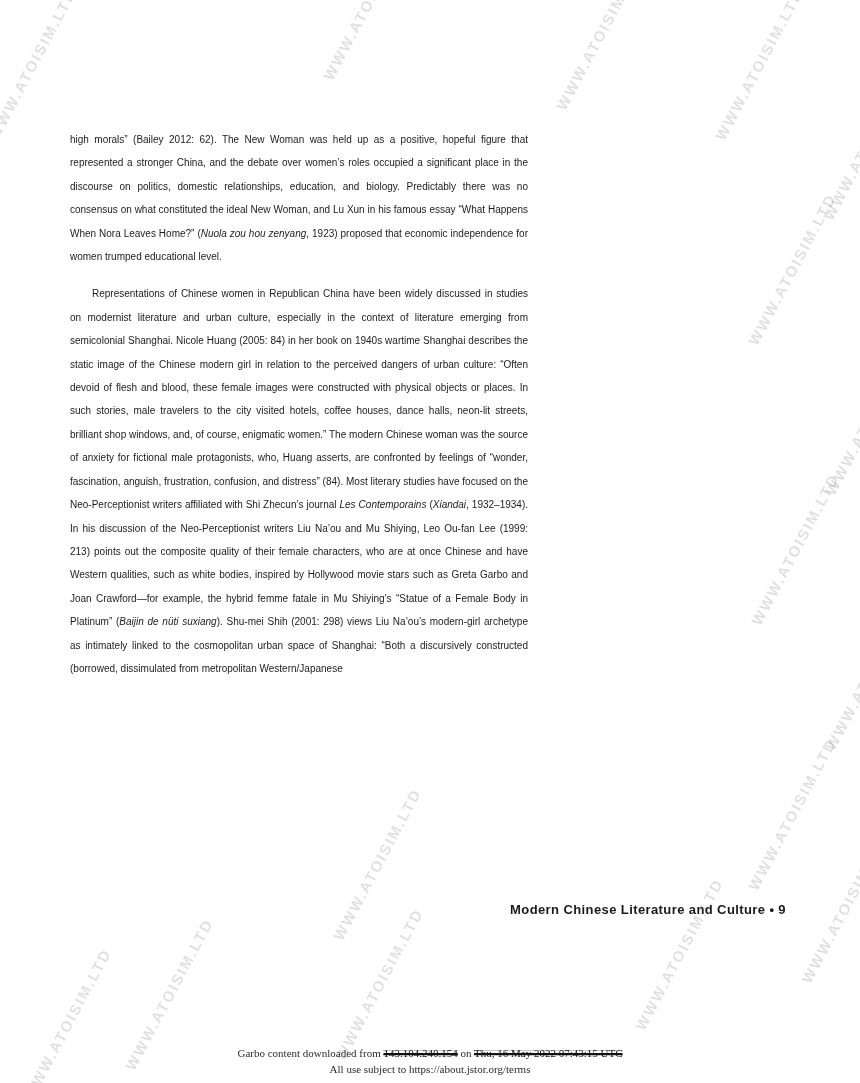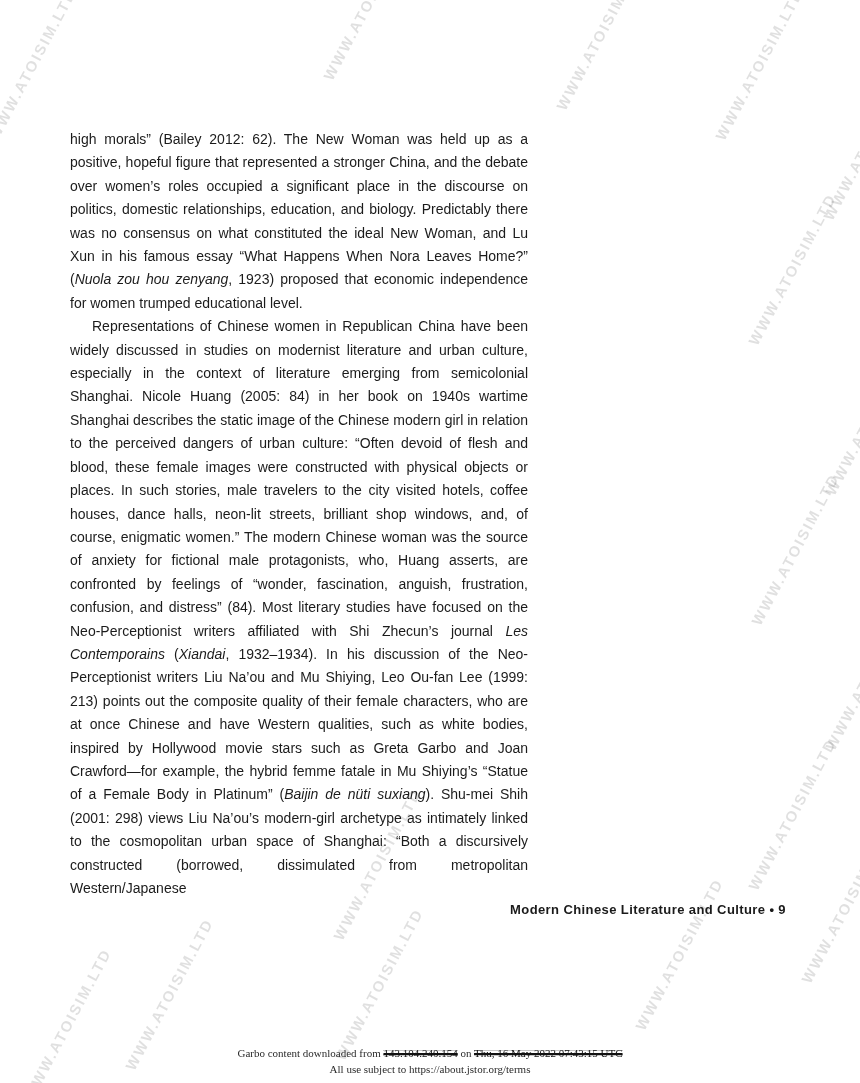--- a/index.html
+++ b/index.html
@@ -32,31 +32,32 @@
     transform-origin: 0 0;
     pointer-events: none;
     user-select: none;
   }
   
   .article {
     position: absolute;
     left: 70px;
     top: 128px;
     width: 458px;
-    font-size: 14px;
+    font-size: 10px;
     line-height: 23.4px;
     color: #1b1b1b;
     text-align: justify;
   }
   .article p {
     margin: 0;
     padding: 0;
   }
   .article p.indent {
     text-indent: 22px;
+    margin-top: 14px;
   }
   
   .running-footer {
     position: absolute;
     top: 902px;
     right: 74px;
     font-size: 13px;
     font-weight: bold;
     letter-spacing: 0.4px;
     color: #1a1a1a;

